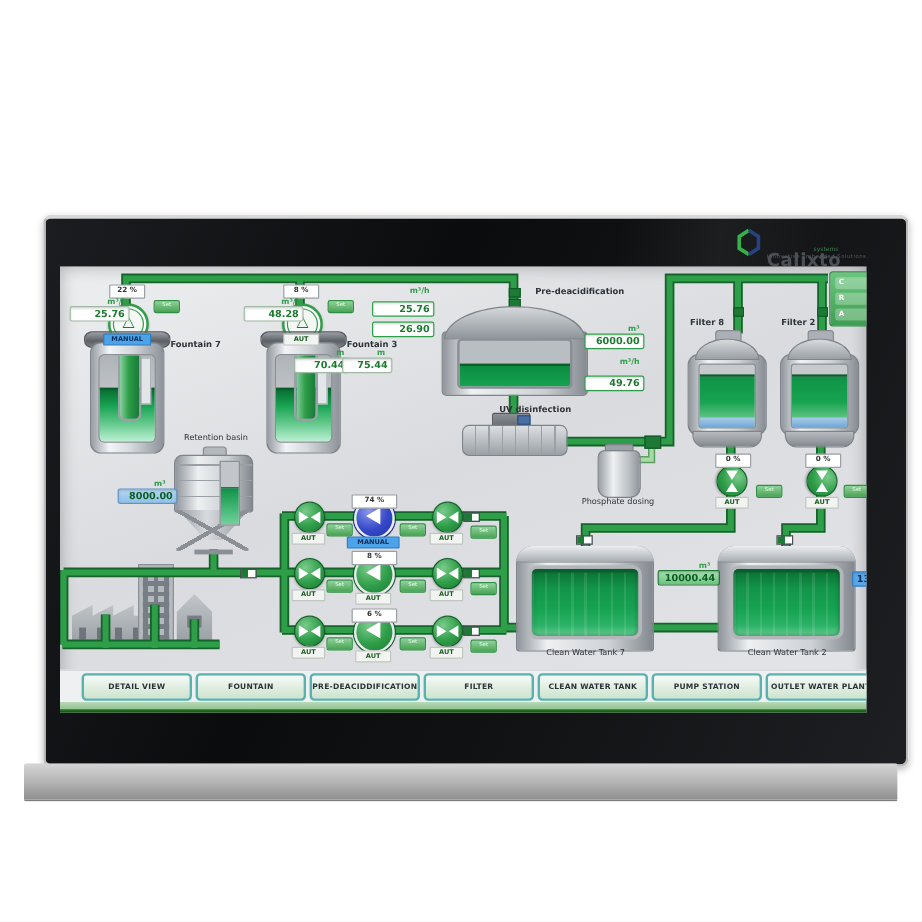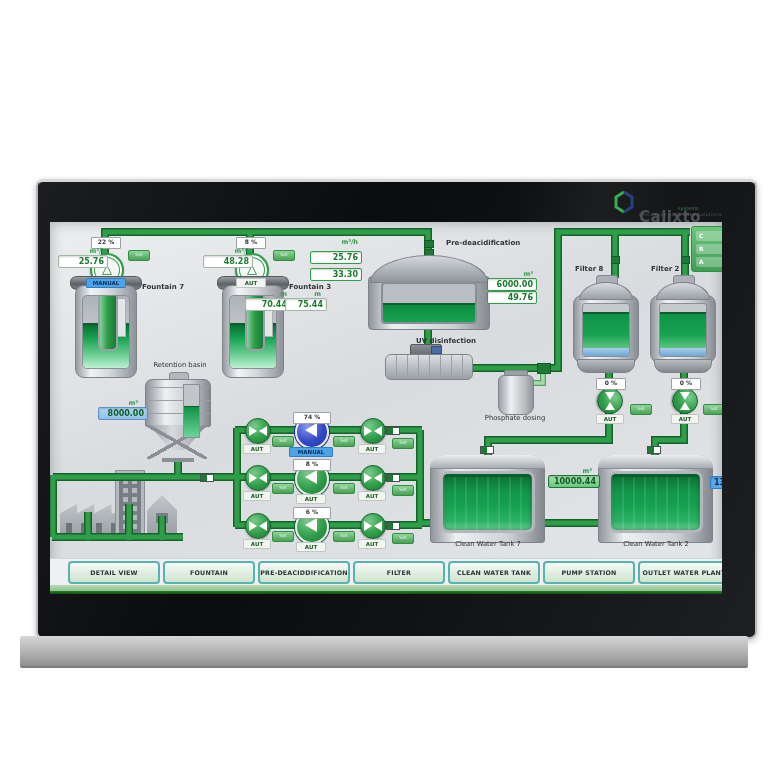--- a/index.html
+++ b/index.html
@@ -194,36 +194,36 @@
       <div class="gaugecol abs"></div>
       <div class="tube abs"></div>
     </div>
   </div>
   <div class="name abs" style="left:239px;top:61px;width:52px;">Fountain 3</div>
   <div class="lbl abs" style="left:235px;top:68px;width:36px;">m</div>
   <div class="vbox abs" style="left:235px;top:76px;width:34px;">75.44</div>
 
   <div class="lbl abs" style="left:262px;top:16px;width:46px;">m³/h</div>
   <div class="vbox gb abs" style="left:260px;top:29px;width:44px;">25.76</div>
-  <div class="vbox gb abs" style="left:260px;top:46px;width:44px;">33.30</div>
+  <div class="vbox gb abs" style="left:260px;top:46px;width:44px;">26.90</div>
 
   <div class="fit abs" style="left:374px;top:18px;"></div>
   <div class="fit abs" style="left:374px;top:27px;"></div>
   <div class="name abs" style="left:396px;top:17px;width:110px;">Pre-deacidification</div>
   <div class="ptank abs comp" style="left:318px;top:33px;">
     <div class="pbody abs"></div>
     <div class="dome abs"></div>
     <div class="pwin abs">
       <div class="pwater abs"></div>
     </div>
   </div>
   <div class="lbl abs" style="left:437px;top:48px;width:46px;">m³</div>
   <div class="vbox gb abs" style="left:437px;top:56px;width:42px;">6000.00</div>
   <div class="lbl abs" style="left:437px;top:75px;width:46px;">m³/h</div>
-  <div class="vbox gb abs" style="left:437px;top:69px;width:42px;">49.76</div>
+  <div class="vbox gb abs" style="left:437px;top:91px;width:42px;">49.76</div>
 
   <div class="name abs" style="left:366px;top:115px;width:100px;">UV disinfection</div>
   <div class="uvtop abs" style="left:360px;top:122px;"></div>
   <div class="uvblue abs" style="left:381px;top:124px;"></div>
   <div class="uvbody abs" style="left:335px;top:132px;"></div>
 
   <div class="fit abs" style="left:487px;top:141px;width:12px;height:9px;"></div>
   <div class="phcap abs" style="left:454px;top:148px;"></div>
   <div class="phtank abs" style="left:448px;top:153px;"></div>
   <div class="cname abs" style="left:415px;top:192px;width:100px;">Phosphate dosing</div>

